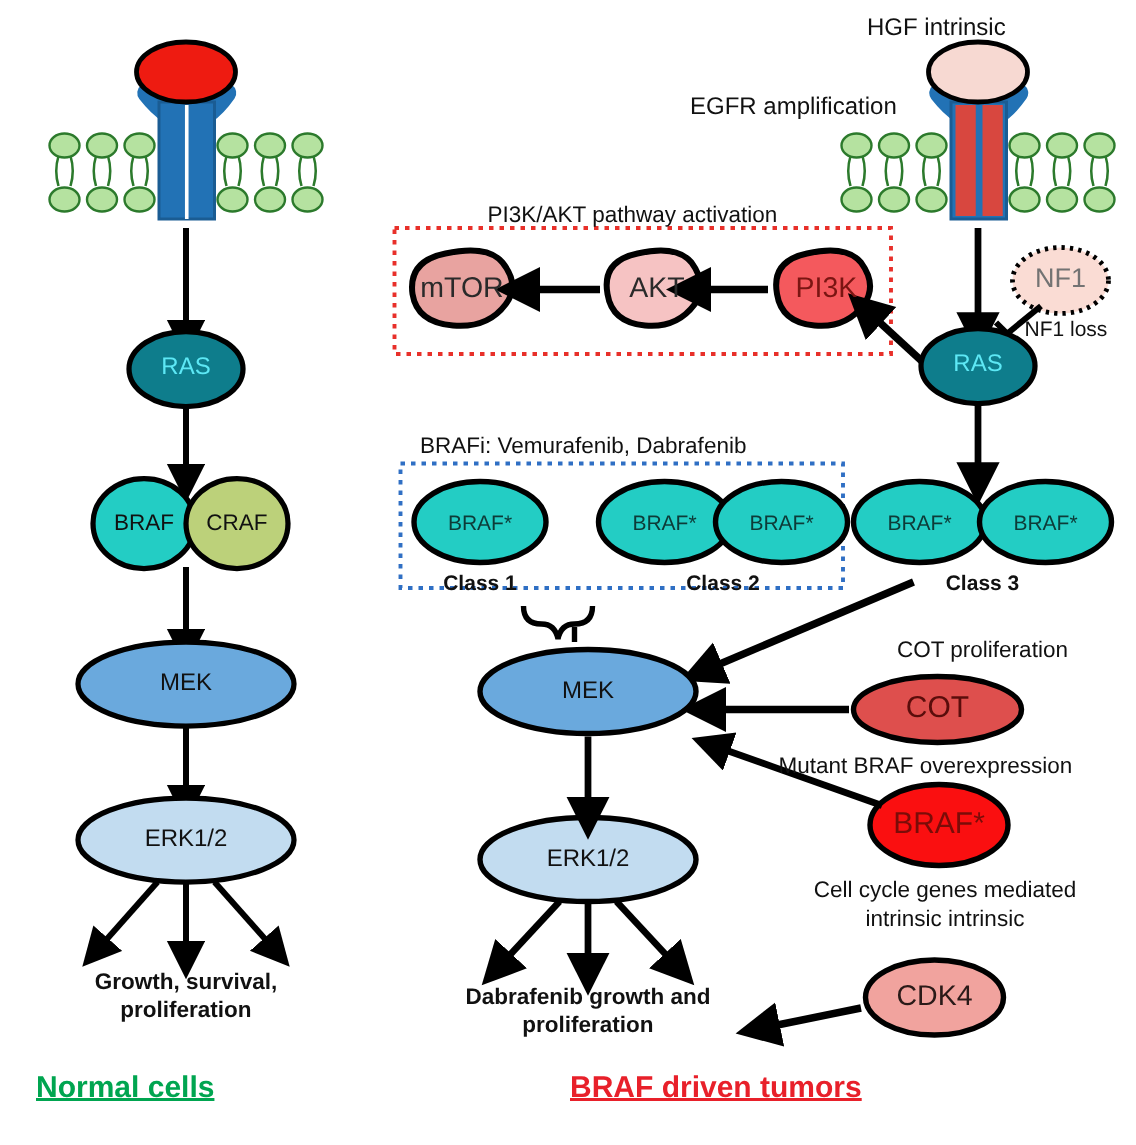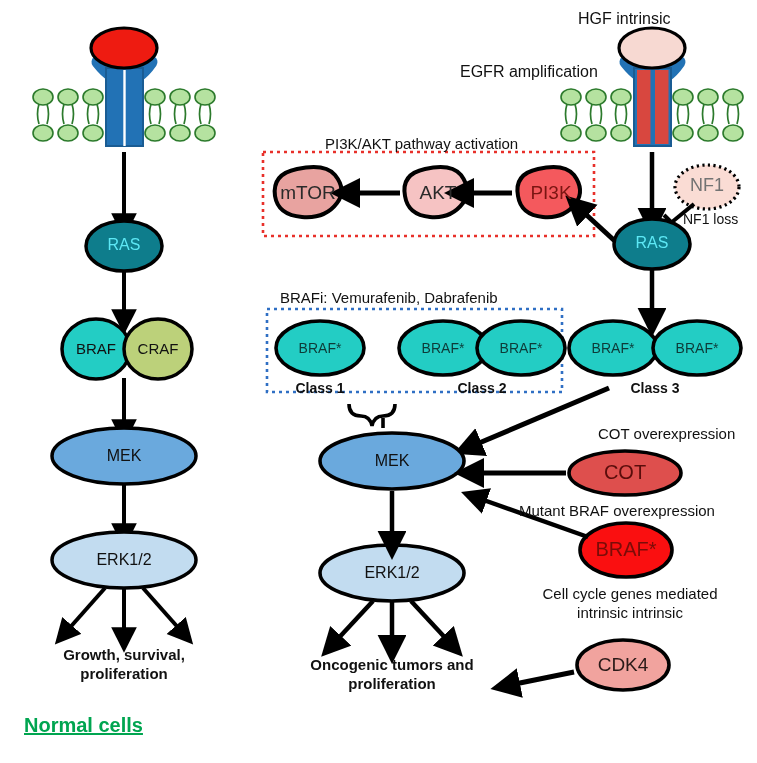--- a/index.html
+++ b/index.html
@@ -194,21 +194,21 @@
 <div class="lbl ctr bold" style="left:24px;top:646px;width:200px;font-size:15px;">Growth, survival,</div>
 <div class="lbl ctr bold" style="left:24px;top:665px;width:200px;font-size:15px;">proliferation</div>
 
 <div class="lbl title green" style="left:24px;top:714px;width:200px;">Normal cells</div>
 
 <div class="lbl" style="left:578px;top:10px;font-size:16px;">HGF intrinsic</div>
 <div class="lbl" style="left:460px;top:63px;font-size:16px;">EGFR amplification</div>
 <div class="lbl" style="left:325px;top:135px;font-size:15px;">PI3K/AKT pathway activation</div>
 <div class="lbl" style="left:280px;top:289px;font-size:15px;">BRAFi: Vemurafenib, Dabrafenib</div>
 <div class="lbl" style="left:683px;top:211px;font-size:14px;text-align:center;">NF1 loss</div>
-<div class="lbl" style="left:598px;top:425px;font-size:15px;">COT overexpression</div>
+<div class="lbl" style="left:598px;top:425px;font-size:15px;">COT proliferation</div>
 <div class="lbl" style="left:519px;top:502px;font-size:15px;">Mutant BRAF overexpression</div>
 <div class="lbl ctr" style="left:505px;top:585px;width:250px;font-size:15px;">Cell cycle genes mediated</div>
 <div class="lbl ctr" style="left:505px;top:604px;width:250px;font-size:15px;">intrinsic intrinsic</div>
 
 <div class="lbl ctr" style="left:268px;top:182px;width:80px;font-size:19px;color:#2a2a2a;">mTOR</div>
 <div class="lbl ctr" style="left:398px;top:182px;width:80px;font-size:19px;color:#2a2a2a;">AKT</div>
 <div class="lbl ctr" style="left:511px;top:182px;width:80px;font-size:19px;color:#7a1512;">PI3K</div>
 <div class="lbl ctr" style="left:677px;top:175px;width:60px;font-size:18px;color:#737373;">NF1</div>
 <div class="lbl ctr" style="left:612px;top:234px;width:80px;font-size:16px;color:#5de8f5;">RAS</div>
 
@@ -221,17 +221,18 @@
 <div class="lbl ctr bold" style="left:283px;top:380px;width:74px;font-size:14px;">Class 1</div>
 <div class="lbl ctr bold" style="left:445px;top:380px;width:74px;font-size:14px;">Class 2</div>
 <div class="lbl ctr bold" style="left:618px;top:380px;width:74px;font-size:14px;">Class 3</div>
 
 <div class="lbl ctr" style="left:352px;top:452px;width:80px;font-size:16px;">MEK</div>
 <div class="lbl ctr" style="left:342px;top:564px;width:100px;font-size:16px;">ERK1/2</div>
 <div class="lbl ctr" style="left:585px;top:461px;width:80px;font-size:20px;color:#5a0d0b;">COT</div>
 <div class="lbl ctr" style="left:581px;top:538px;width:90px;font-size:20px;color:#7a0c08;">BRAF*</div>
 <div class="lbl ctr" style="left:578px;top:654px;width:90px;font-size:19px;color:#2a1a18;">CDK4</div>
 
-<div class="lbl ctr bold" style="left:292px;top:656px;width:200px;font-size:15px;">Oncogenic tumors and</div>
+<div class="lbl ctr bold" style="left:292px;top:656px;width:200px;font-size:15px;">Dabrafenib growth and</div>
 <div class="lbl ctr bold" style="left:292px;top:675px;width:200px;font-size:15px;">proliferation</div>
 
+<div class="lbl title red" style="left:380px;top:714px;width:270px;">BRAF driven tumors</div>
 
 </div>
 
 </body></html>

